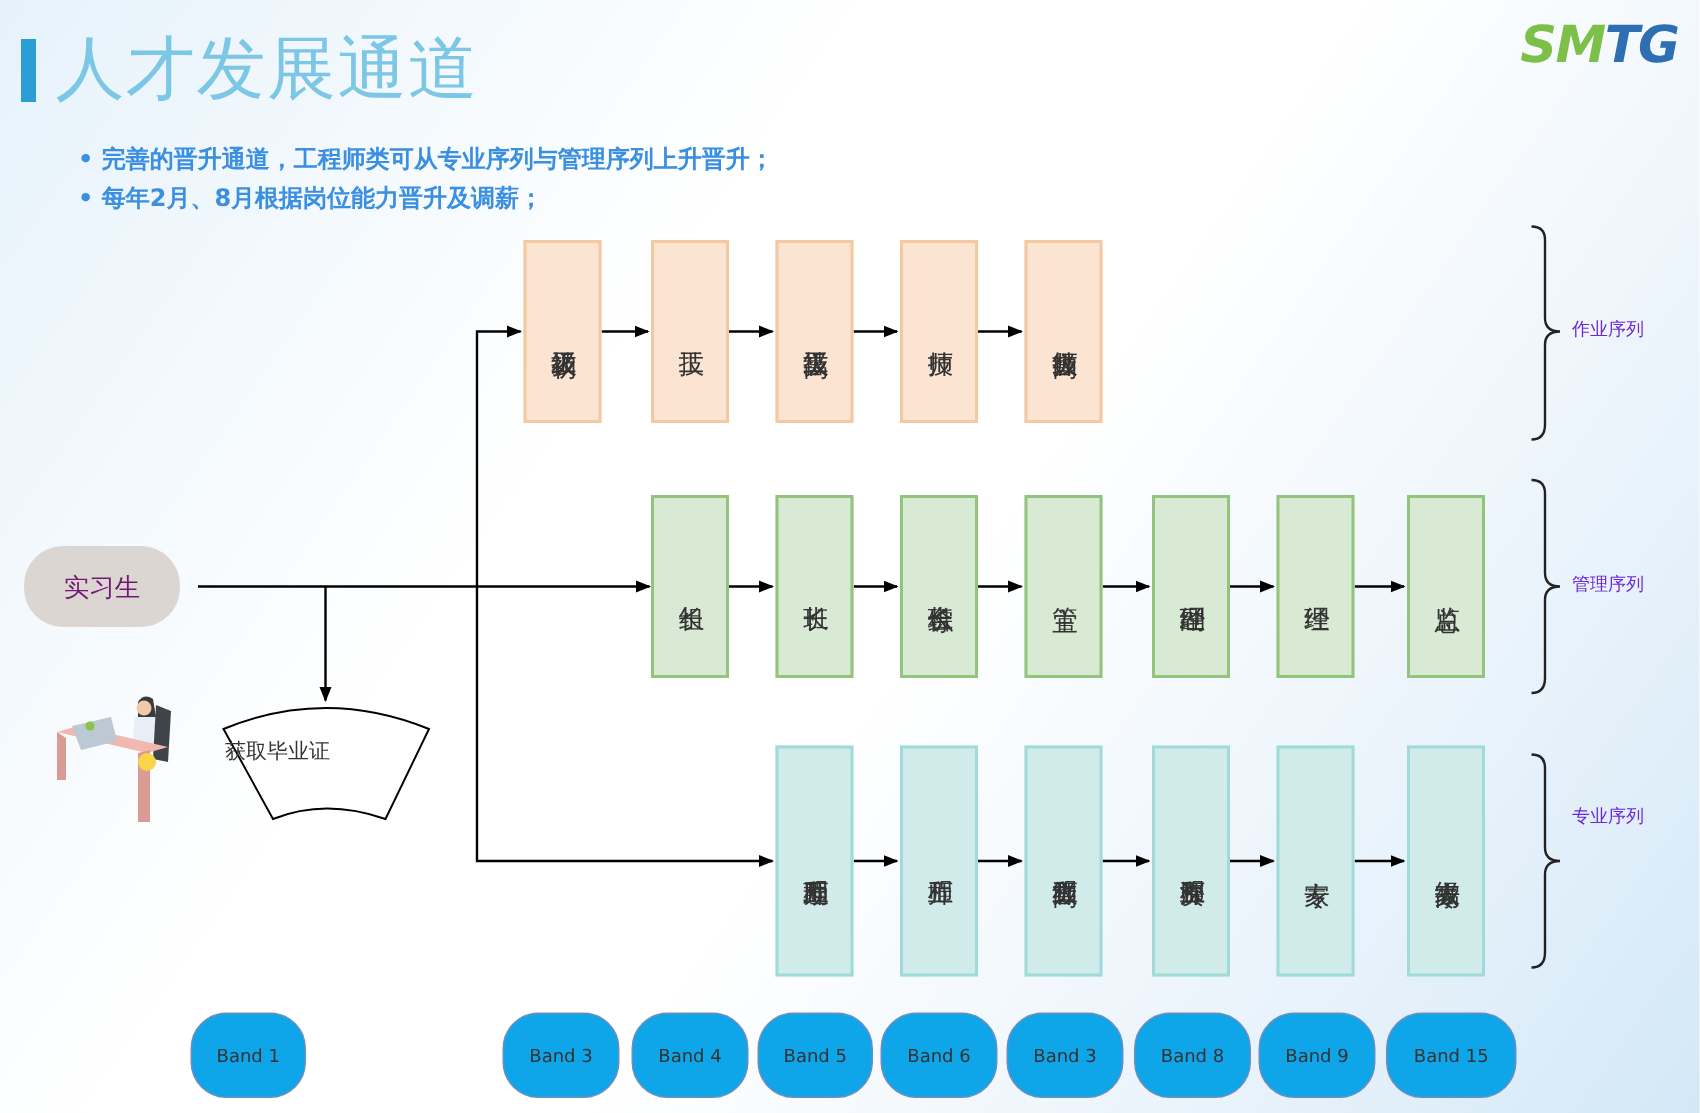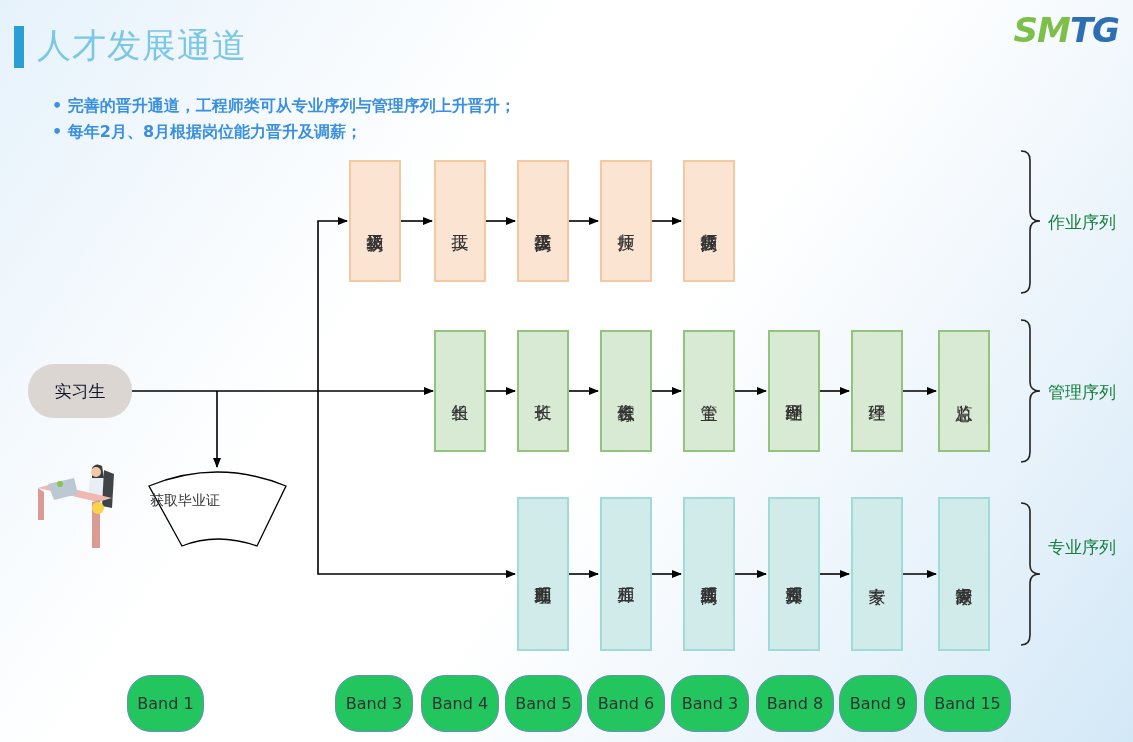--- a/index.html
+++ b/index.html
@@ -4,50 +4,50 @@
 <style>
   * { box-sizing: border-box; margin: 0; padding: 0; }
   html, body { width: 1133px; height: 742px; overflow: hidden; }
   body {
     position: relative;
     font-family: "DejaVu Sans", "Liberation Sans", sans-serif;
     background: linear-gradient(125deg, #e6f2fb 0%, #ffffff 35%, #ffffff 55%, #e9f3fb 80%, #d3e8f7 100%);
   }
   .abs { position: absolute; }
   .title-bar { left: 14px; top: 26px; width: 10px; height: 42px; background: #2b9ed6; }
-  .title { left: 37px; top: 22px; font-size: 34px; color: #7cc6e6; letter-spacing: 1px; line-height: 46px; }
+  .title { left: 37px; top: 22px; font-size: 46px; color: #7cc6e6; letter-spacing: 1px; line-height: 46px; }
   .bullet { left: 52px; font-size: 16px; font-weight: bold; color: #3a8fe0; }
   .logo { right: 14px; top: 10px; font-family: "DejaVu Sans", sans-serif; font-size: 34px; font-weight: bold; font-style: italic; letter-spacing: -1px; }
   .logo .g { color: #7cc04a; text-align: center; }
   .logo .b { color: #2d6fb2; }
 
   .box {
     position: absolute; width: 52px; height: 122px;
     display: flex; align-items: center; justify-content: center;
     font-size: 17px; color: #333; line-height: 23px; text-align: center;
     writing-mode: vertical-rl; text-orientation: upright; letter-spacing: 0px;
   }
   .box.orange { background: #fbe4d2; border: 2px solid #f4c9a2; }
   .box.green { background: #d8ead3; border: 2px solid #93c47d; }
   .box.teal { background: #d1ebeb; border: 2px solid #9fdbd9; }
 
   .intern {
-    left: 28px; top: 364px; width: 104px; height: 54px; border-radius: 26px;
+    left: 16px; top: 364px; width: 104px; height: 54px; border-radius: 26px;
     background: #dcd6d3; display: flex; align-items: center; justify-content: center;
-    font-size: 17px; color: #0f172a;
+    font-size: 17px; color: #701a75;
   }
   .grad-label { left: 150px; top: 492px; width: 140px; text-align: left; font-size: 14px; color: #333; }
 
   .band {
     position: absolute; top: 675px; height: 57px; border-radius: 24px;
-    background: #22c55e; border: 1.5px solid #6c8ebf;
+    background: #0ea5e9; border: 1.5px solid #6c8ebf;
     display: flex; align-items: center; justify-content: center;
-    font-size: 16px; color: #333;
+    font-size: 12px; color: #333;
   }
-  .seq-label { position: absolute; left: 1048px; font-size: 17px; color: #15803d; }
+  .seq-label { position: absolute; left: 1048px; font-size: 12px; color: #6d28d9; }
   svg.lines { position: absolute; left: 0; top: 0; }
 </style>
 </head>
 <body>
 
 <div class="abs title-bar"></div>
 <div class="abs title">人才发展通道</div>
 <div class="abs bullet" style="top:96px">• 完善的晋升通道，工程师类可从专业序列与管理序列上升晋升；</div>
 <div class="abs bullet" style="top:122px">• 每年2月、8月根据岗位能力晋升及调薪；</div>
 <div class="abs logo"><span class="g">SM</span><span class="b">TG</span></div>

